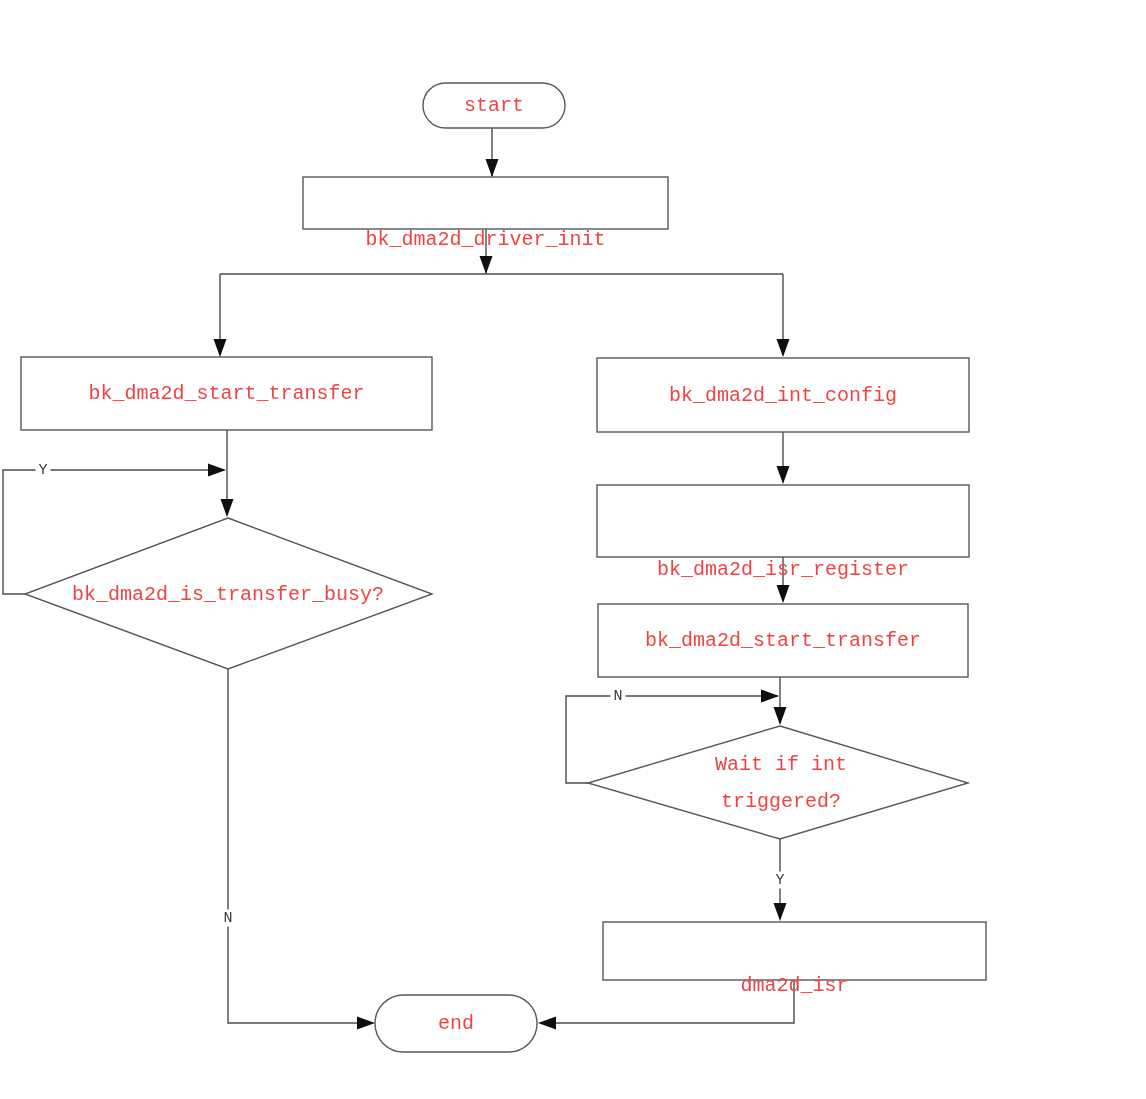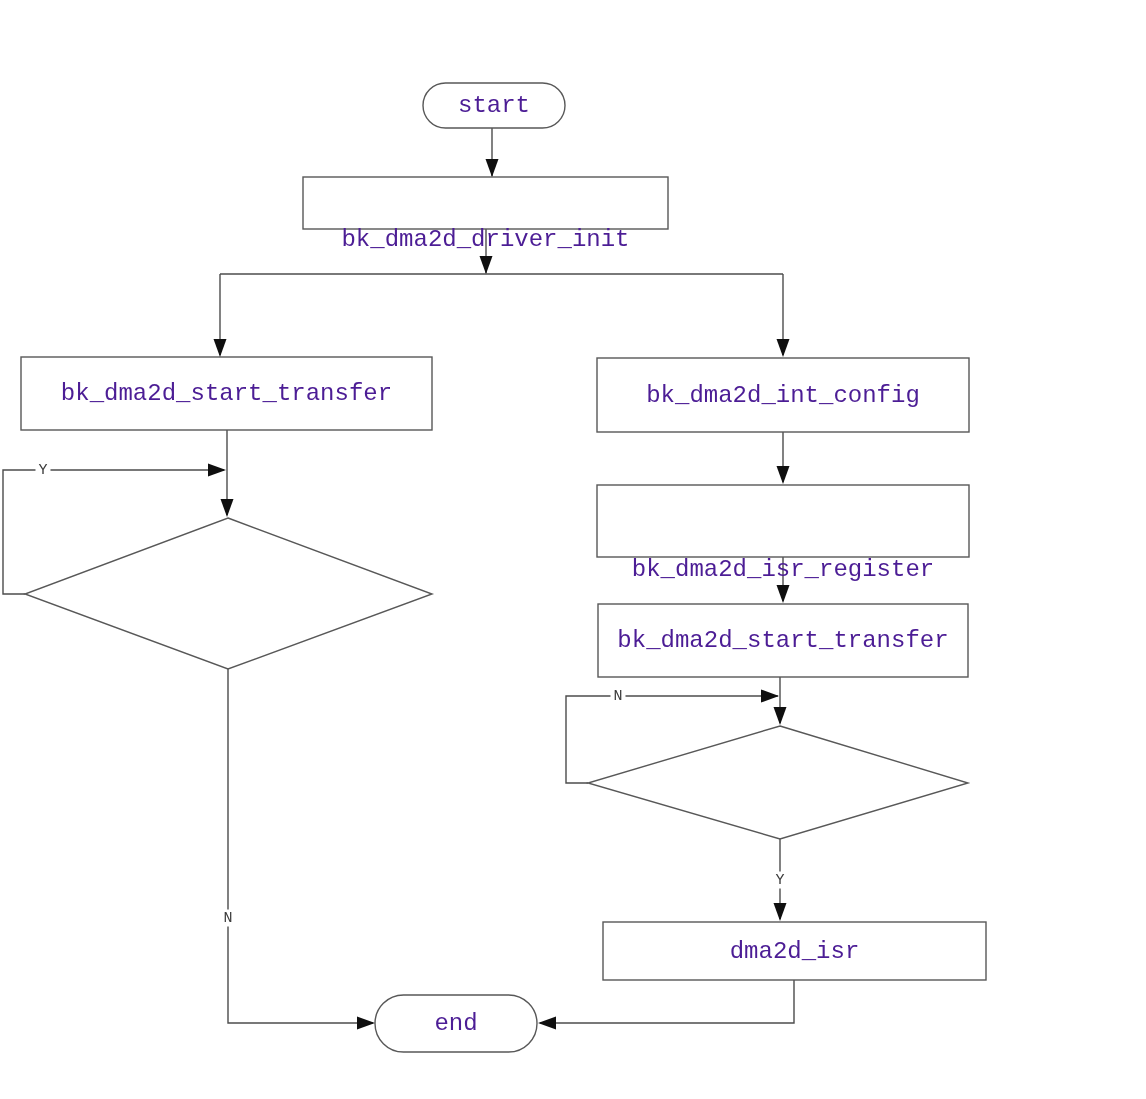--- a/index.html
+++ b/index.html
@@ -11,34 +11,34 @@
     overflow:hidden;
   }
   .canvas svg{position:absolute;left:0;top:0;}
   .link{fill:none;stroke:#4c4c4c;stroke-width:1.4;}
   .shape{fill:#ffffff;stroke:#585858;stroke-width:1.4;}
   .arrow{fill:#0f0f0f;stroke:none;}
   .node-label{
     position:absolute;
     display:flex;align-items:center;justify-content:center;
     text-align:center;
-    font-size:24px;
-    color:#4c1d95;
+    font-size:20px;
+    color:#ef4444;
     letter-spacing:0px;
     white-space:nowrap;
     pointer-events:none;
   }
   .node-label.wrap{white-space:normal;line-height:37px;}
   .lab-start{left:423px;top:83px;width:142px;height:45px;}
   .lab-init{left:303px;top:177px;width:365px;height:52px;margin-top:36px;}
   .lab-lbox{left:21px;top:357px;width:411px;height:73px;}
   .lab-rbox1{left:597px;top:358px;width:372px;height:74px;}
   .lab-rbox2{left:597px;top:485px;width:372px;height:72px;margin-top:48px;}
   .lab-rbox3{left:598px;top:604px;width:370px;height:73px;}
-  .lab-isr{left:603px;top:922px;width:383px;height:58px;text-align:center;}
+  .lab-isr{left:603px;top:956px;width:383px;height:58px;text-align:center;}
   .lab-end{left:375px;top:995px;width:162px;height:57px;}
   .lab-d1{left:58px;top:521px;width:340px;height:146px;word-break:break-all;}
   .lab-d2{left:656px;top:726px;width:250px;height:113px;}
   .edge-label{
     position:absolute;
     transform:translate(-50%,-50%);
     background:#ffffff;
     font-size:15px;
     color:#3c3c3c;
     padding:0 3px;
@@ -94,23 +94,25 @@
     <polygon class="arrow" points="783,603 776.5,585 789.5,585"></polygon>
     <polygon class="arrow" points="780,725 773.5,707 786.5,707"></polygon>
     <polygon class="arrow" points="779,696 761,689.5 761,702.5"></polygon>
     <polygon class="arrow" points="780,921 773.5,903 786.5,903"></polygon>
     <polygon class="arrow" points="538,1023 556,1016.5 556,1029.5"></polygon>
   </svg>
 
   <div class="node-label lab-start">start</div>
   <div class="node-label lab-init">bk_dma2d_driver_init</div>
   <div class="node-label lab-lbox">bk_dma2d_start_transfer</div>
+  <div class="node-label wrap lab-d1">bk_dma2d_is_transfer_busy?</div>
   <div class="node-label lab-rbox1">bk_dma2d_int_config</div>
   <div class="node-label lab-rbox2">bk_dma2d_isr_register</div>
   <div class="node-label lab-rbox3">bk_dma2d_start_transfer</div>
+  <div class="node-label wrap lab-d2">Wait if int triggered?</div>
   <div class="node-label lab-isr">dma2d_isr</div>
   <div class="node-label lab-end">end</div>
 
   <span class="edge-label el-busy-yes">Y</span>
   <span class="edge-label el-busy-no">N</span>
   <span class="edge-label el-wait-no">N</span>
   <span class="edge-label el-wait-yes">Y</span>
 
 </div>
 

